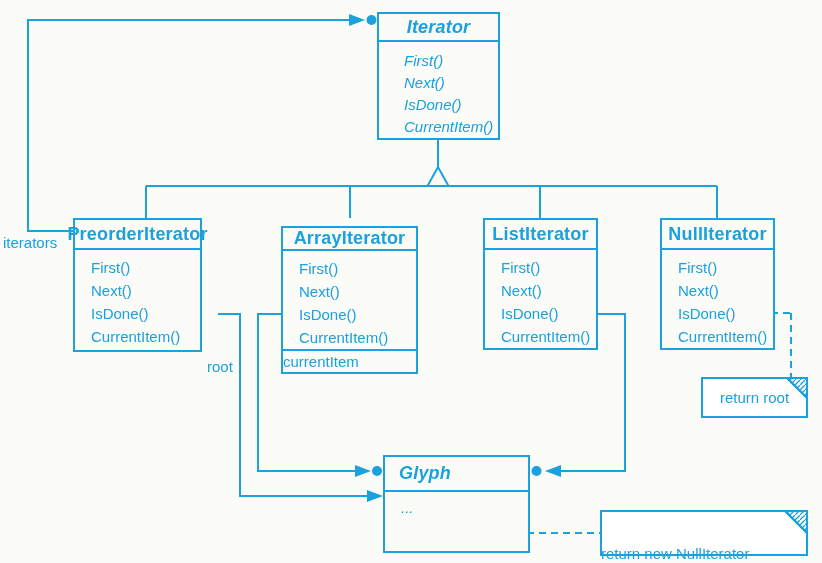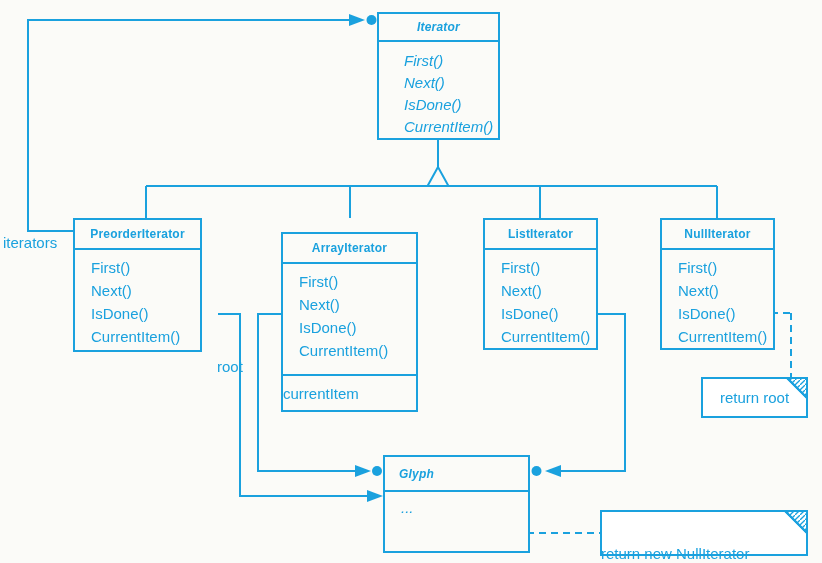--- a/index.html
+++ b/index.html
@@ -12,21 +12,21 @@
     font-family:"Liberation Sans", sans-serif;overflow:hidden;
   }
   #wires{position:absolute;left:0;top:0;width:822px;height:563px;}
   .cls{
     position:absolute;box-sizing:border-box;border:2px solid var(--acc);
     color:var(--acc);display:flex;flex-direction:column;background:var(--bg);
   }
   .cls-title{
     box-sizing:border-box;height:30px;border-bottom:2px solid var(--acc);
     display:flex;align-items:center;justify-content:center;
-    font-weight:bold;font-size:12px;letter-spacing:.2px;
+    font-weight:bold;font-size:18px;letter-spacing:.2px;
   }
   .cls-title.left{justify-content:flex-start;padding-left:14px;height:35px;}
   .cls-body{flex:1;padding:6px 0 0 16px;font-size:15px;line-height:23px;white-space:nowrap;}
   .cls-body.wide-pad{padding-left:25px;padding-top:8px;line-height:22px;}
   .cls-body.glyph-pad{padding-top:2px;line-height:28px;}
   .attr-row{
     box-sizing:border-box;height:36px;border-top:2px solid var(--acc);
     display:flex;align-items:center;font-size:15px;
   }
   .abstract{font-style:italic;}
@@ -124,21 +124,21 @@
   <div class="cls" style="left:73px;top:218px;width:129px;height:134px">
     <div class="cls-title">PreorderIterator</div>
     <div class="cls-body">
       <div>First()</div>
       <div>Next()</div>
       <div>IsDone()</div>
       <div>CurrentItem()</div>
     </div>
   </div>
 
-  <div class="cls" style="left:281px;top:232px;width:137px;height:180px">
+  <div class="cls" style="left:281px;top:226px;width:137px;height:148px">
     <div class="cls-title">ArrayIterator</div>
     <div class="cls-body">
       <div>First()</div>
       <div>Next()</div>
       <div>IsDone()</div>
       <div>CurrentItem()</div>
     </div>
     <div class="attr-row">currentItem</div>
   </div>
 
@@ -163,18 +163,18 @@
   </div>
 
   <div class="cls" style="left:383px;top:455px;width:147px;height:98px">
     <div class="cls-title left abstract">Glyph</div>
     <div class="cls-body glyph-pad abstract">
       <div>...</div>
     </div>
   </div>
 
   <span class="edge-label" style="left:3px;top:234px">iterators</span>
-  <span class="edge-label" style="left:217px;top:358px">root</span>
+  <span class="edge-label" style="left:207px;top:358px">root</span>
 
   <div class="note-text centered" style="left:702px;top:378px;width:105px;height:39px">return root</div>
   <div class="note-text padded" style="left:601px;top:511px;width:206px;height:44px">return new NullIterator</div>
 
 </div>
 
 </body></html>

